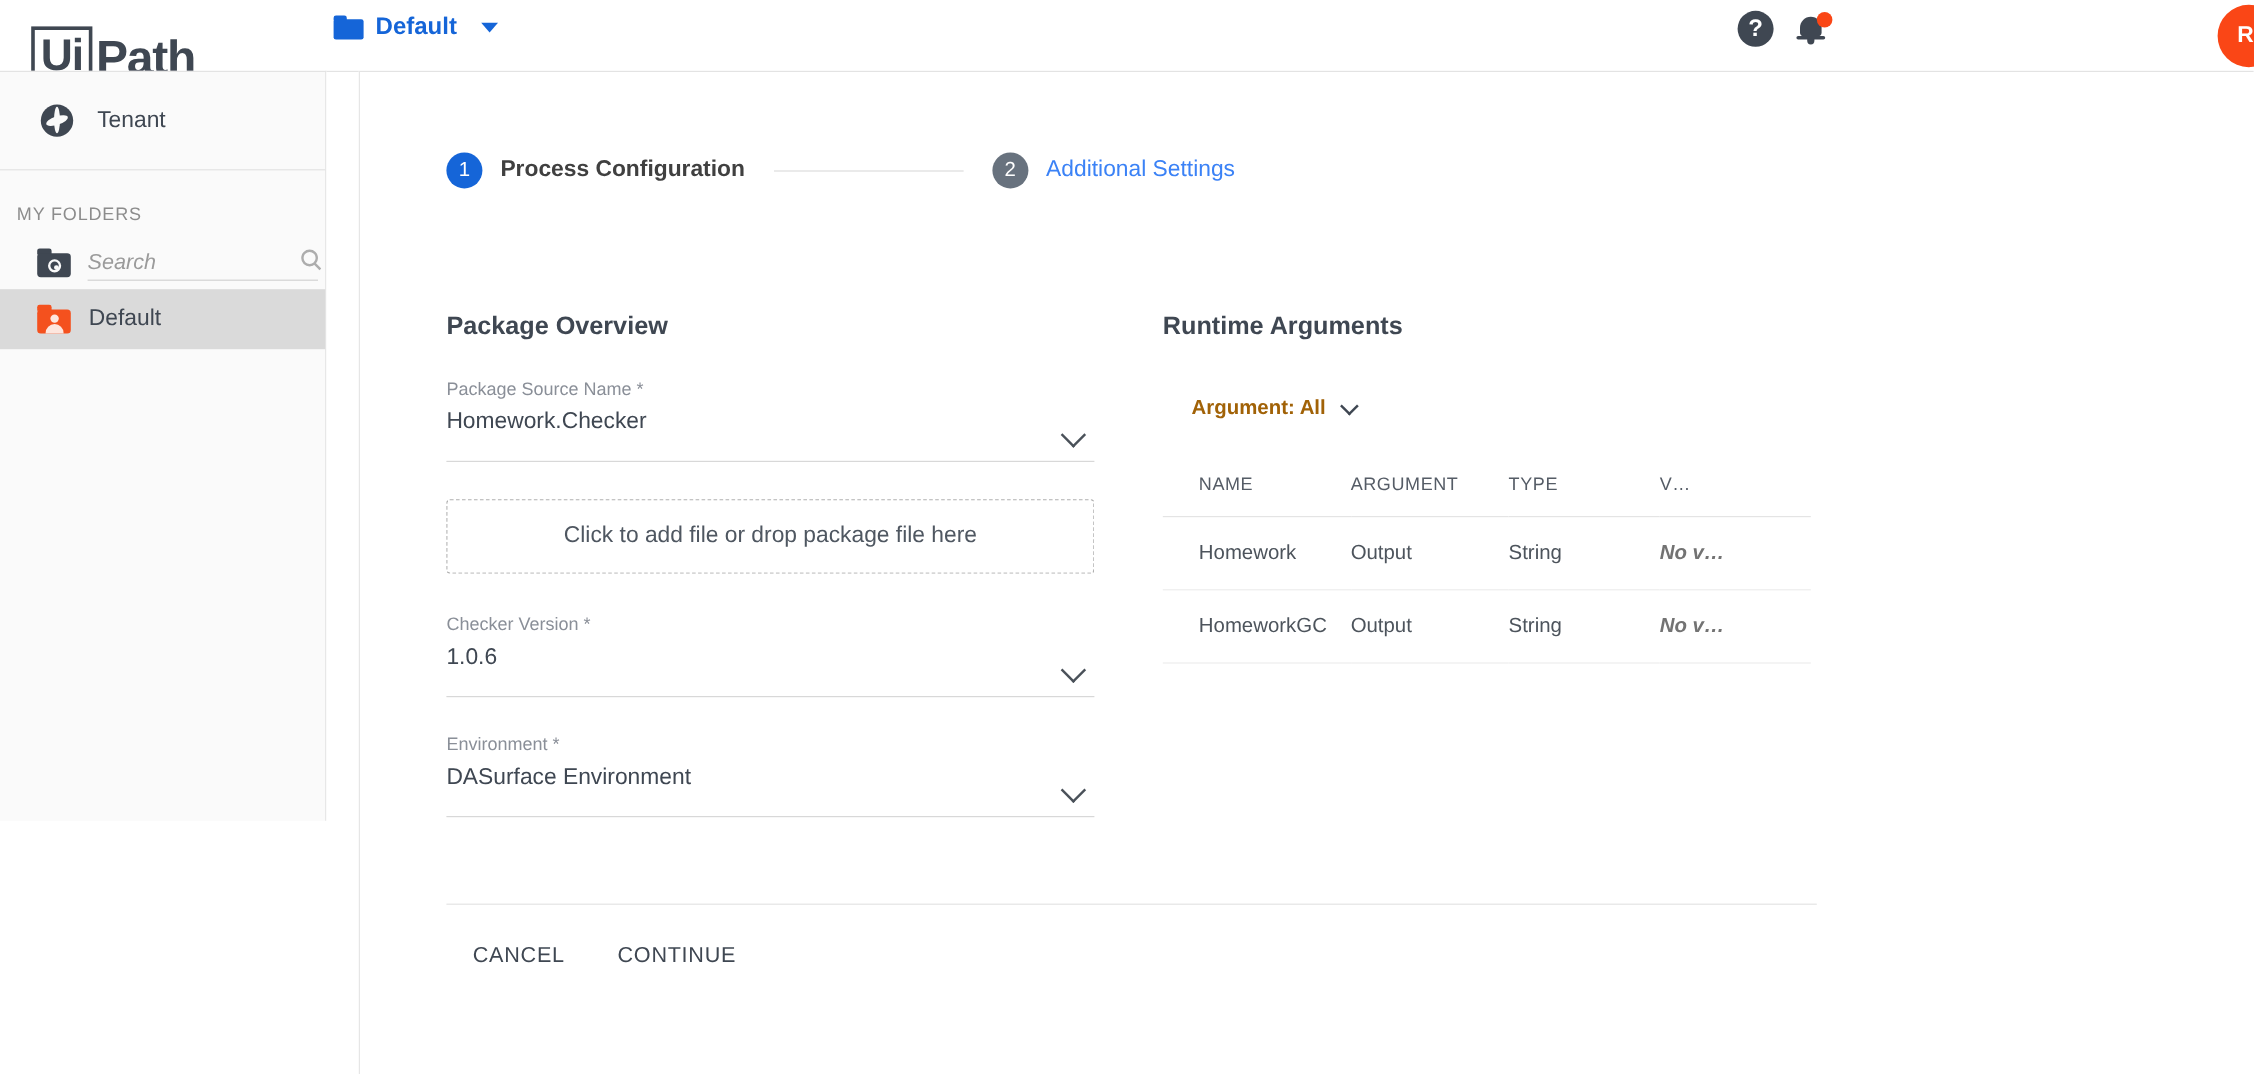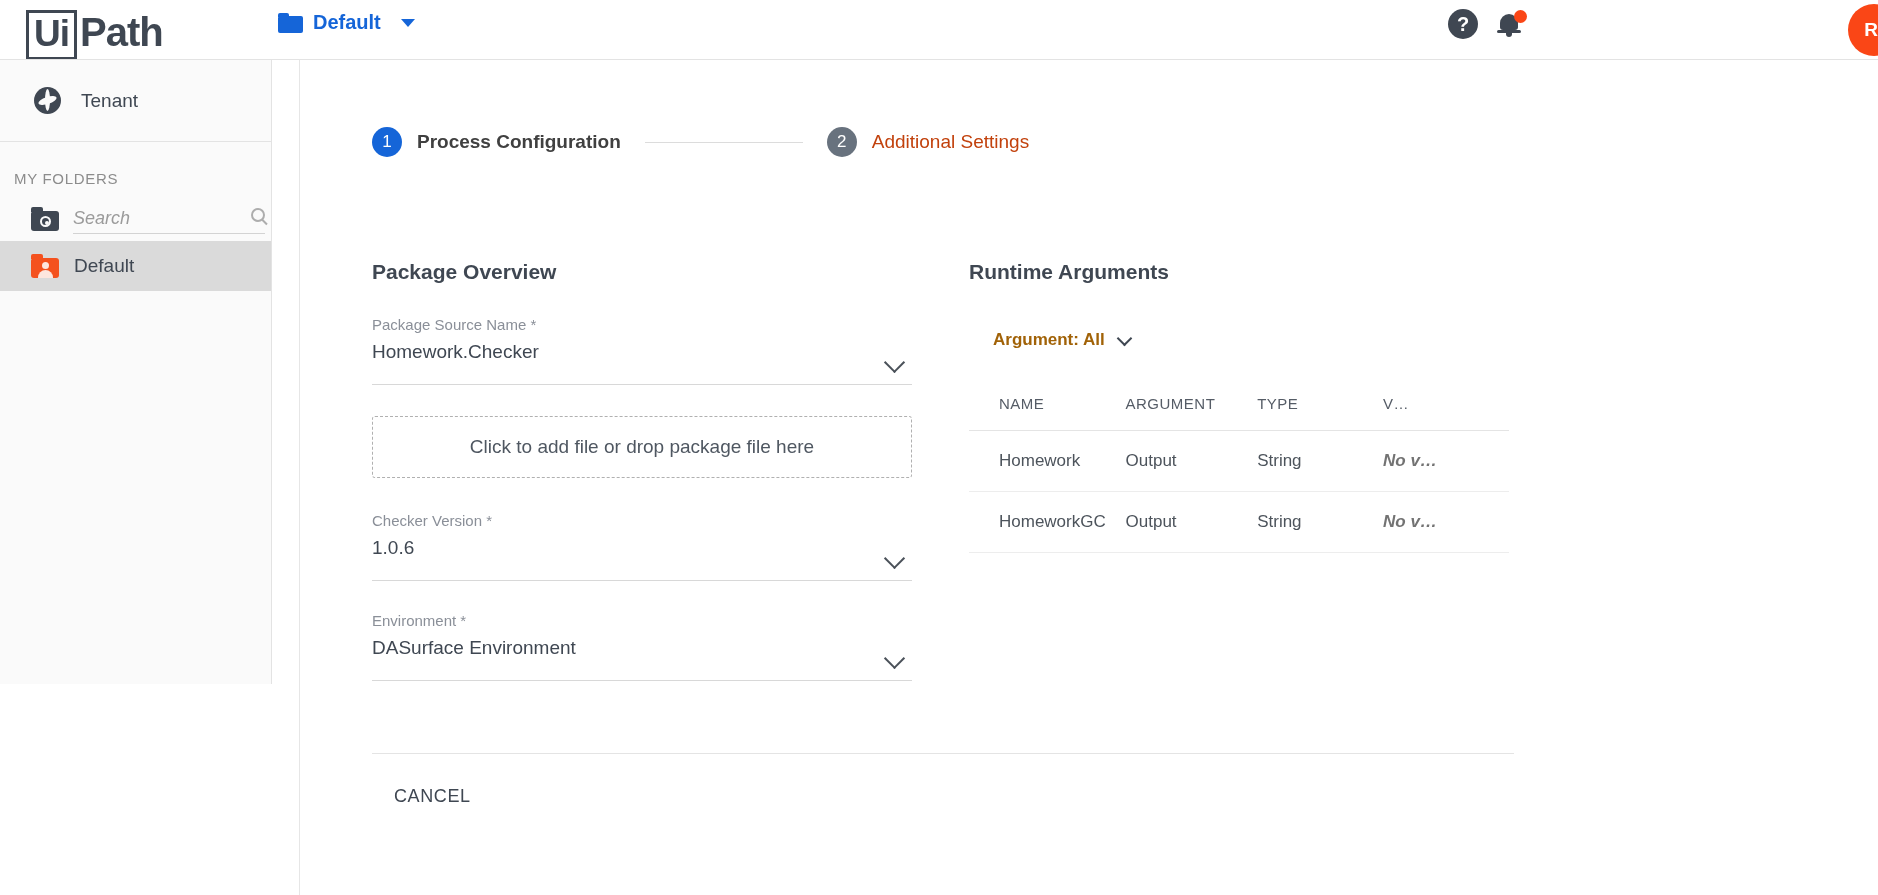--- a/index.html
+++ b/index.html
@@ -13,22 +13,22 @@
   }
 
   
   .topbar {
     position: absolute; top: 0; left: 0;
     width: 1878px; height: 59px;
     background: #ffffff;
     display: flex; align-items: center;
   }
   .logo-wrap {
-    position: absolute; left: 26px; top: 10px;
-    display: flex; align-items: flex-start;
+    position: absolute; left: 26px; top: 22px;
+    display: flex; align-items: flex-end;
   }
   .logo-ui {
     border: 3px solid #3f4752;
     font-size: 37px; font-weight: bold;
     line-height: 40px;
     padding: 1px 5px 3px 5px;
     color: #3f4752;
     letter-spacing: -1px;
   }
   .logo-path {
@@ -230,21 +230,21 @@
   .step-circle {
     width: 30px; height: 30px; border-radius: 50%;
     color: #fff; font-size: 17px;
     display: flex; align-items: center; justify-content: center;
     flex: none;
   }
   .step-1 .step-circle { background: #1565d8; }
   .step-2 .step-circle { background: #68727e; }
   .step-label { font-size: 19px; }
   .step-1 .step-label { color: #404040; font-weight: bold; }
-  .step-2 .step-label { color: #c2410c; }
+  .step-2 .step-label { color: #3b82f6; }
   .step-line {
     width: 158px; height: 1px; background: #dcdcdc;
     margin: 0 24px;
   }
 
   
   .col-left { position: absolute; left: 72px; top: 200px; width: 540px; }
   .col-right { position: absolute; left: 669px; top: 200px; width: 545px; }
 
   .section-title {
@@ -462,14 +462,15 @@
             <td class="c-val novalue">No v…</td>
           </tr>
         </tbody>
       </table>
     </div>
   </div>
 
   <div class="footer-sep"></div>
   <div class="footer-actions">
     <button class="text-btn">CANCEL</button>
+    <button class="text-btn">CONTINUE</button>
   </div>
 </div>
 
 </body></html>

